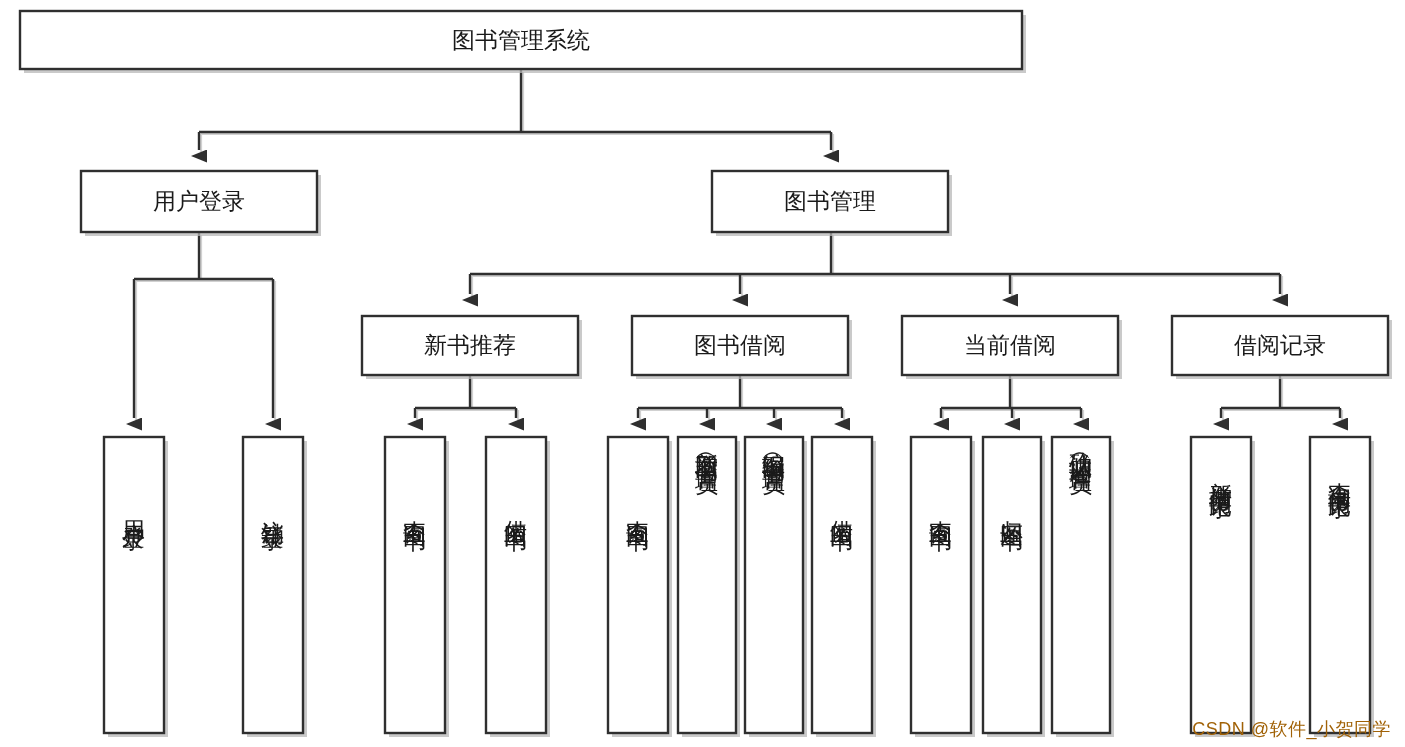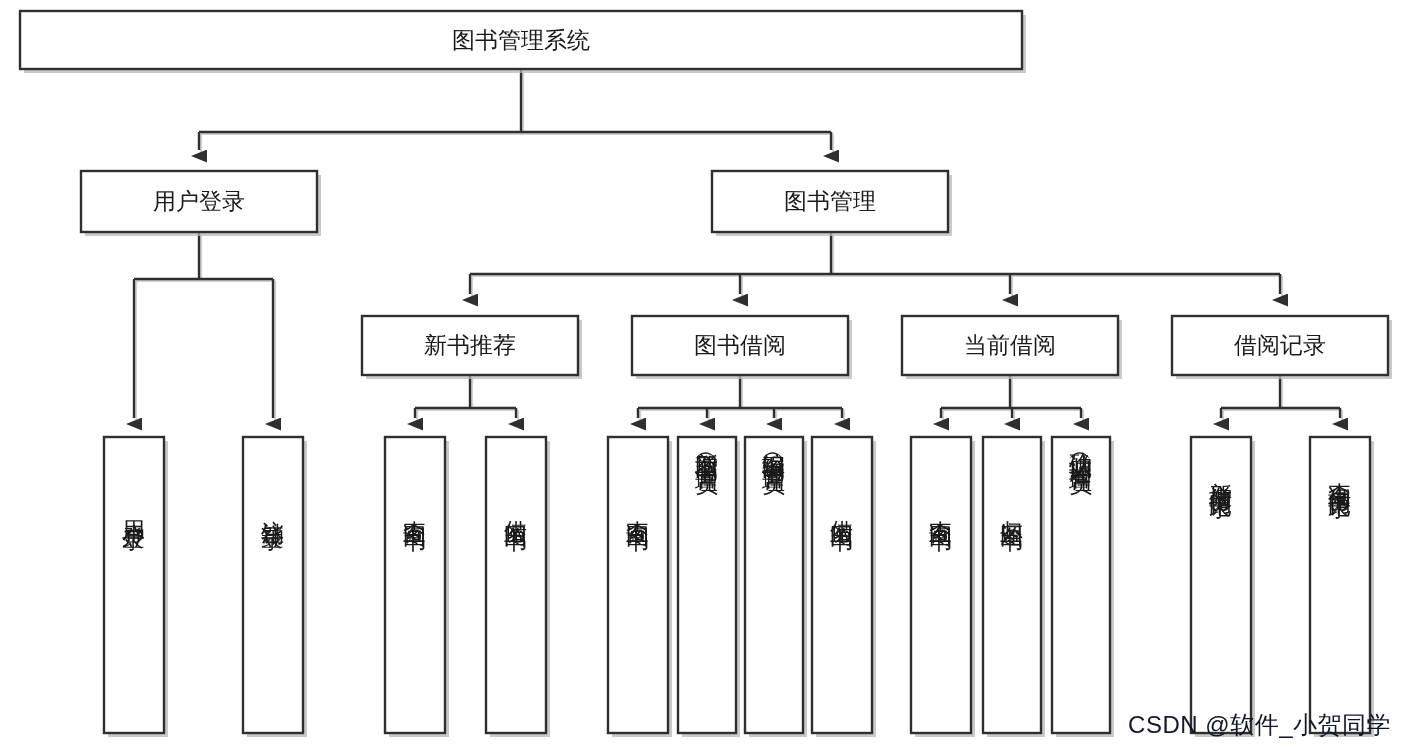--- a/index.html
+++ b/index.html
@@ -59,22 +59,22 @@
     text-anchor: middle;
     writing-mode: vertical-rl;
     glyph-orientation-vertical: 0;
     letter-spacing: 3px;
   }
   .watermark {
     position: absolute;
     right: 14px;
     bottom: 6px;
     font-family: "Liberation Sans", "DejaVu Sans", sans-serif;
-    font-size: 24px;
-    color: #0f172a;
+    font-size: 18px;
+    color: #a16207;
     white-space: nowrap;
     pointer-events: none;
     letter-spacing: 0.5px;
   }
 </style>
 </head>
 <body>
 
 <svg id="diagram" viewBox="0 0 1405 747">
   <defs>

